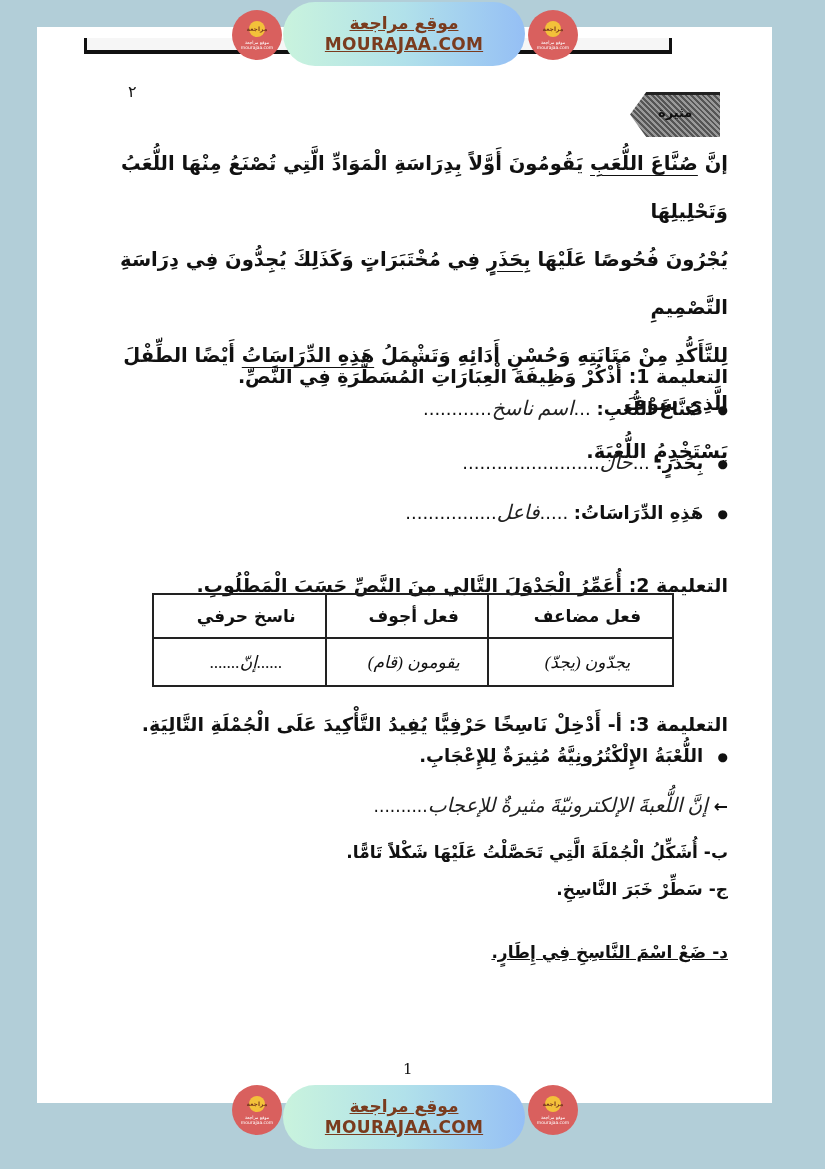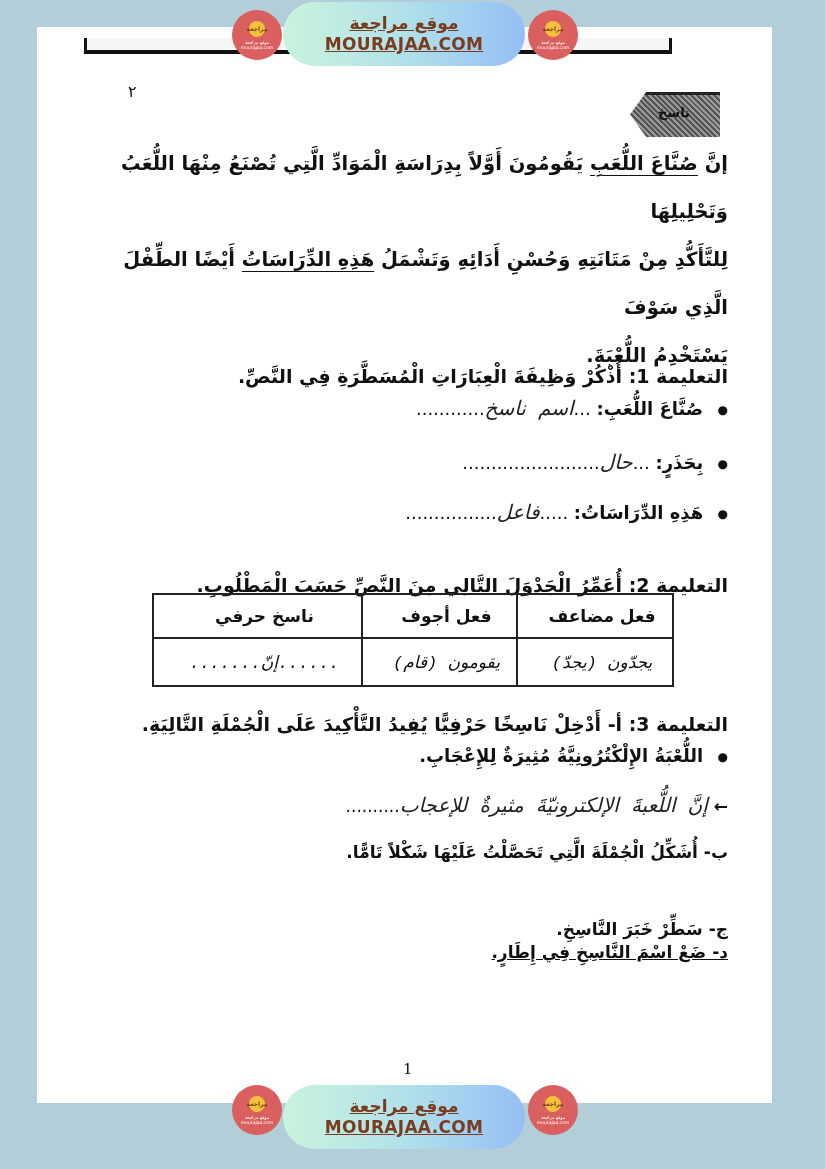--- a/index.html
+++ b/index.html
@@ -43,21 +43,21 @@
     position:absolute; left:118px; width:610px; direction:rtl; text-align:right; color:#111;
     font-family:"DejaVu Sans", sans-serif;
   }
   .para { top:140px; font-size:19.5px; line-height:48px; font-weight:bold; }
   .para u { text-decoration:underline; text-underline-offset:5px; }
   .instr { font-size:19px; font-weight:bold;margin-top:23px; }
   .instr .label { font-weight:900; }
   .bullet { font-size:18px; font-weight:bold; }
   .bullet::before { content:"●"; font-size:12px; margin-left:8px; vertical-align:middle; }
   .dots { font-weight:normal; letter-spacing:1px; }
-  .hand { font-family:Liberation Mono, monospace; font-style:italic; font-weight:normal; color:#222; font-size:20px;margin-top:19px; }
+  .hand { font-family:Liberation Serif, serif; font-style:italic; font-weight:normal; color:#222; font-size:20px;margin-top:19px; }
   table.grid {
     position:absolute; left:152px; top:593px; width:522px; border-collapse:collapse; direction:rtl;
   }
   table.grid th, table.grid td {
     border:2px solid #222; text-align:center; font-size:17px; height:40px; font-weight:bold; color:#111;padding-left:15px;
   }
   table.grid td { font-weight:normal; height:44px; }
   .sub { font-size:17px; font-weight:bold; }
   .page-num { position:absolute; left:403px; top:1060px; font-size:15px; font-family:"DejaVu Serif", serif; color:#111; }
 </style>
@@ -75,25 +75,26 @@
   <div class="ar">موقع مراجعة</div>
   <div class="en">MOURAJAA.COM</div>
 </div>
 <div class="badge" style="left:528px;top:10px;">
   <div class="dot">مراجعة</div>
   <div class="tiny">موقع مراجعة mourajaa.com</div>
 </div>
 
 <div class="stray">٢</div>
 <div class="tag-mark">
-    <span>ناسخ</span>
+    <span>مثيرة</span>
   </div>
 
 <div class="doc para">
   <div><span>إنَّ </span><u>صُنَّاعَ اللُّعَبِ</u><span> يَقُومُونَ أَوَّلاً بِدِرَاسَةِ الْمَوَادِّ الَّتِي تُصْنَعُ مِنْهَا اللُّعَبُ وَتَحْلِيلِهَا</span></div>
+  <div><span>يُجْرُونَ فُحُوصًا عَلَيْهَا </span><u>بِحَذَرٍ</u><span> فِي مُخْتَبَرَاتٍ وَكَذَلِكَ يُجِدُّونَ فِي دِرَاسَةِ التَّصْمِيمِ</span></div>
   <div><span>لِلتَّأَكُّدِ مِنْ مَتَانَتِهِ وَحُسْنِ أَدَائِهِ وَتَشْمَلُ </span><u>هَذِهِ الدِّرَاسَاتُ</u><span> أَيْضًا الطِّفْلَ الَّذِي سَوْفَ</span></div>
   <div>يَسْتَخْدِمُ اللُّعْبَةَ.</div>
 </div>
 
 <div class="doc instr" style="top:342px;">
   <span class="label">التعليمة 1:</span><span> أُذْكُرْ وَظِيفَةَ الْعِبَارَاتِ الْمُسَطَّرَةِ فِي النَّصِّ.</span>
 </div>
 <div class="doc bullet" style="top:396px;">
   <span>صُنَّاعَ اللُّعَبِ:</span><span class="dots"> ...</span><span class="hand">اسم ناسخ</span><span class="dots">............</span>
 </div>
@@ -126,21 +127,21 @@
   <span class="label">التعليمة 3:</span><span> أ- أَدْخِلْ نَاسِخًا حَرْفِيًّا يُفِيدُ التَّأْكِيدَ عَلَى الْجُمْلَةِ التَّالِيَةِ.</span>
 </div>
 <div class="doc bullet" style="top:745px;">
   <span>اللُّعْبَةُ الإِلْكْتُرُونِيَّةُ مُثِيرَةٌ لِلإِعْجَابِ.</span>
 </div>
 <div class="doc sub" style="top:793px;">
   <span>←</span>
   <span class="hand">إنَّ اللُّعبةَ الإلكترونيّةَ مثيرةٌ للإعجاب</span><span class="dots">..........</span>
 </div>
 <div class="doc sub" style="top:842px;">ب- أُشَكِّلُ الْجُمْلَةَ الَّتِي تَحَصَّلْتُ عَلَيْهَا شَكْلاً تَامًّا.</div>
-<div class="doc sub" style="top:919px;">ج- سَطِّرْ خَبَرَ النَّاسِخِ.</div>
+<div class="doc sub" style="top:879px;">ج- سَطِّرْ خَبَرَ النَّاسِخِ.</div>
 <div class="doc sub" style="top:942px;text-decoration:underline;">د- ضَعْ اسْمَ النَّاسِخِ فِي إِطَارٍ.</div>
 
 <div class="page-num">1</div>
 
 <div class="badge" style="left:232px;top:1085px;">
   <div class="dot">مراجعة</div>
   <div class="tiny">موقع مراجعة mourajaa.com</div>
 </div>
 <div class="brand-pill" style="left:283px;top:1085px;">
   <div class="ar">موقع مراجعة</div>

